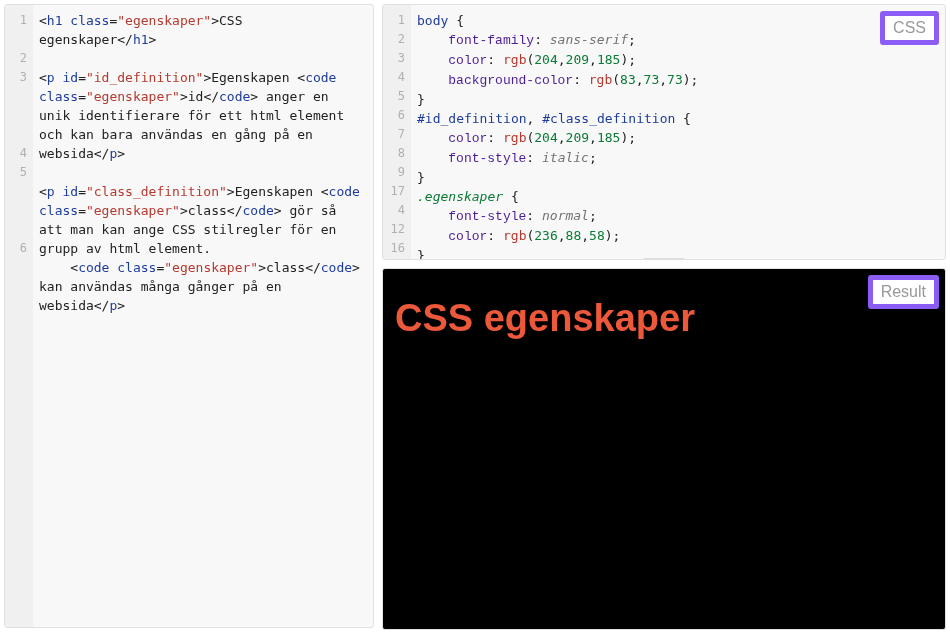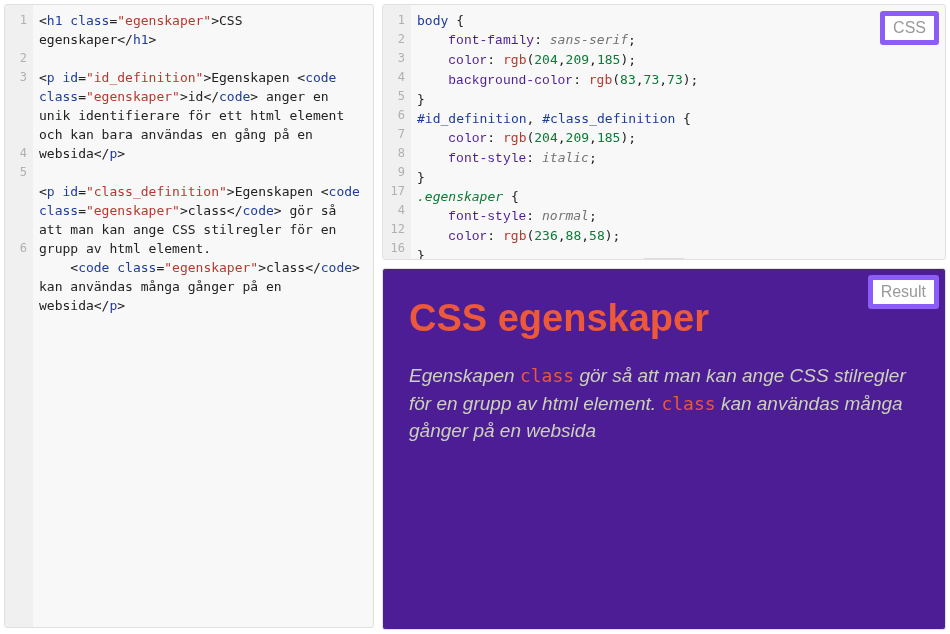--- a/index.html
+++ b/index.html
@@ -34,25 +34,25 @@
     display: flex;
     flex-direction: column;
     gap: 8px;
   }
   .css-pane {
     height: 256px;
     position: relative;
   }
   .result-pane {
     flex: 1;
-    background: #4c1d95;
+    background: #000000;
     border: 1px solid #e0e0e0;
     border-radius: 3px;
     position: relative;
-    padding: 28px 26px;
+    padding: 28px 12px;
     overflow: hidden;
   }
   .badge {
     position: absolute;
     top: 6px;
     right: 6px;
     background: #fff;
     color: #999;
     font-family: -apple-system, Helvetica, Arial, sans-serif;
     font-size: 16px;
@@ -192,19 +192,16 @@
       </div>
       <div class="drag-handle"></div>
     </div>
 
     <div class="result-pane">
       <div class="badge">Result</div>
 
       <h1 class="result-h1">CSS egenskaper</h1>
 
 
-      <p class="result-p">
-        <span>Egenskapen </span><span class="result-code">class</span><span> gör så att man kan ange CSS stilregler för en grupp av html element. </span><span class="result-code">class</span><span> kan användas många gånger på en websida</span>
-      </p>
     </div>
 
   </div>
 </div>
 
 </body></html>

